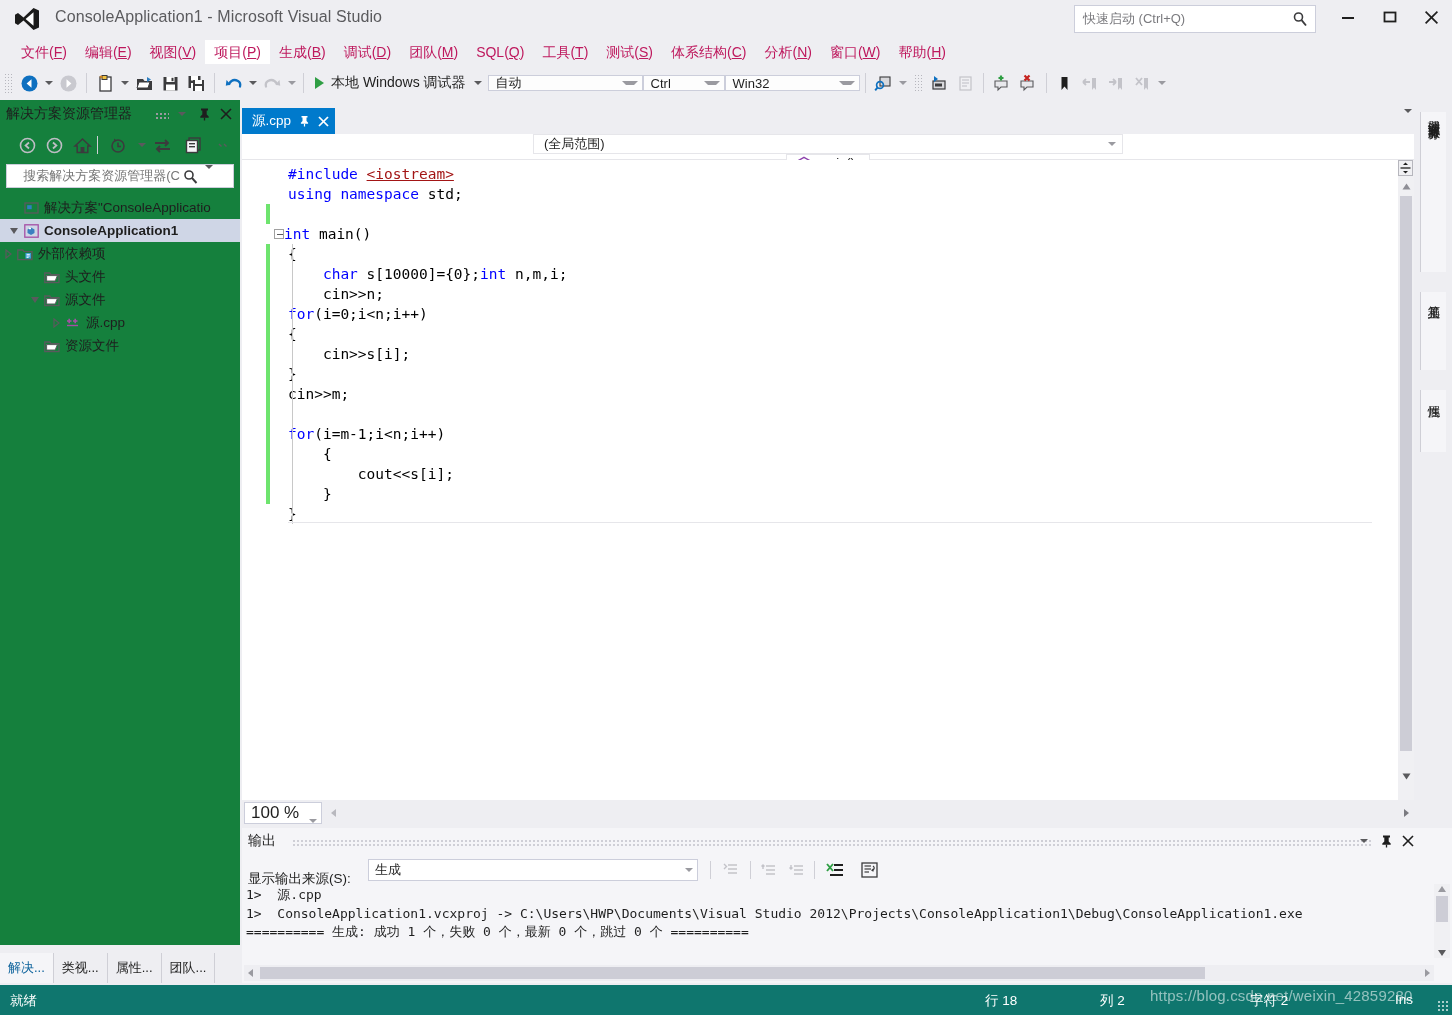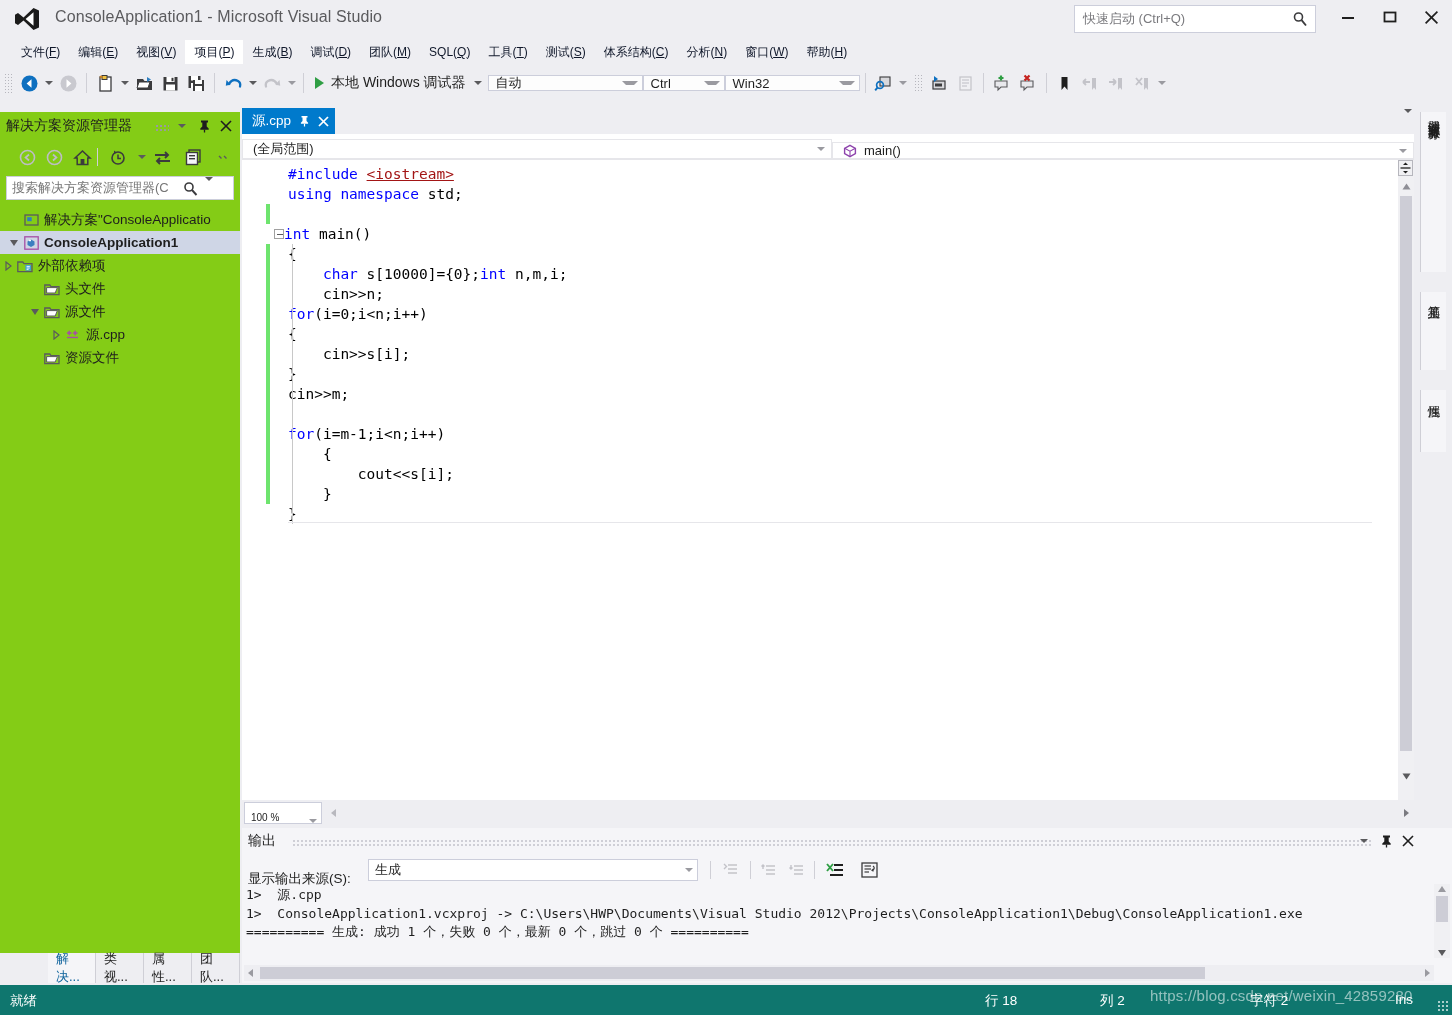--- a/index.html
+++ b/index.html
@@ -45,21 +45,21 @@
   .win-min { left: 1325px; }
   .win-max { left: 1367px; }
   .win-close { left: 1409px; }
 
   
   .menubar {
     position: absolute; left: 0; top: 38px; width: 1452px; height: 28px;
     display: flex; align-items: center; padding-left: 12px;
   }
   .menu-item {
-    padding: 4px 9px; font-size: 12px; color: #0f172a; white-space: nowrap;
+    padding: 4px 9px; font-size: 14px; color: #be185d; white-space: nowrap;
     line-height: 16px;
   }
   .menu-item.active { background: #ffffff; }
   .menu-item u { text-decoration: underline; }
 
   
   .toolbar {
     position: absolute; left: 0; top: 66px; width: 1452px; height: 34px;
     display: flex; align-items: center;
   }
@@ -80,22 +80,23 @@
     font-size: 14px; color: #1e1e1e;
   }
   .tri-right { width: 0; height: 0; border-left: 9px solid #2f9e44;
     border-top: 6px solid transparent; border-bottom: 6px solid transparent; margin-right: 7px; }
   .caret-down { width: 0; height: 0; border-top: 4px solid #5a5a5d;
     border-left: 4px solid transparent; border-right: 4px solid transparent; }
   .caret-down.light { border-top-color: #9a9aa0; }
 
   
   .solexp {
-    position: absolute; left: 0; top: 112px; width: 240px; height: 845px;
-    background: #84cc16;
+    position: absolute; left: 0; top: 100px; width: 240px; height: 845px;
+    background: #15803d;
+    text-align: right;
   }
   .se-header { position: relative; height: 28px; }
   .se-title { position: absolute; left: 6px; top: 5px; font-size: 14px; color: #1e1e1e; }
   .se-dots { position: absolute; left: 155px; top: 12px; width: 14px; height: 7px;
     background-image: radial-gradient(#9a9aa0 0.8px, transparent 0.9px); background-size: 4px 4px; }
   .se-hdr-btn { position: absolute; top: 4px; width: 20px; height: 20px;
     display: flex; align-items: center; justify-content: center; }
   .se-toolbar { position: relative; height: 34px; }
   .se-tb-btn { position: absolute; top: 5px; width: 24px; height: 24px;
     display: flex; align-items: center; justify-content: center; }
@@ -109,37 +110,38 @@
   .tree-row { height: 23px; display: flex; align-items: center; white-space: nowrap; font-size: 13.5px; }
   .tree-row.selected { background: #cfd6e6; }
   .tw-exp { width: 16px; display: flex; align-items: center; justify-content: center; }
   .tw-icon { width: 18px; display: flex; align-items: center; justify-content: center; margin-right: 4px; }
   .tri-open { width: 0; height: 0; border-top: 6px solid #5a5a5d;
     border-left: 4px solid transparent; border-right: 4px solid transparent; }
   .bold { font-weight: bold; }
 
   
   .se-tabs { position: absolute; left: 0; top: 953px; width: 240px; height: 30px;
-    display: flex; align-items: stretch; background: #eeeef2; padding-left: 48px; }
+    display: flex; align-items: stretch; background: #eeeef2; }
   .se-tab { padding: 0 8px; display: flex; align-items: center; font-size: 13px;
     border-right: 1px solid #cfcfd6; color: #1e1e1e; }
   .se-tab.active { background: #f5f5f8; color: #0e639c; }
 
   
   .editor-wrap { position: absolute; left: 242px; top: 108px; width: 1172px; height: 718px; }
   .tabstrip { position: relative; height: 26px; background: #eeeef2; }
   .doctab {
     position: absolute; left: 0; top: 0; height: 26px; background: #007acc;
     display: flex; align-items: center; padding: 0 6px 0 10px; color: #ffffff; font-size: 13.5px;
   }
   .doctab .pin, .doctab .xbtn { margin-left: 8px; display: flex; align-items: center; }
   .tabstrip-right { position: absolute; right: 2px; top: 5px; }
   .navbar {
-    position: relative; height: 26px; background: #ffffff; display: flex; align-items: flex-end;
+    position: relative; height: 26px; background: #ffffff; display: flex; align-items: center;
     border-bottom: 1px solid #e6e6ea;
+    flex-direction: column;
   }
   .nav-combo { display: flex; align-items: center; border: 1px solid #e6e6ea; background: #ffffff;
      font-size: 13px; color: #1e1e1e; }
   .nav-combo .nc-label { margin-left: 10px; }
   .nav-combo .nc-caret { margin-left: auto; margin-right: 6px; }
   .code-area {
     position: absolute; left: 0; top: 52px; width: 1172px; height: 640px;
     background: #ffffff; overflow: hidden;
   }
   .gutter-margin { position: absolute; left: 0; top: 0; width: 44px; height: 640px; background: #ffffff; }
@@ -164,21 +166,21 @@
     border-bottom: 1px solid #e6e6ea; }
   .ed-vscroll { position: absolute; right: 0; top: 52px; width: 16px; height: 640px; background: #f0f0f3; }
   .ed-vscroll .sb-thumb { position: absolute; left: 2px; top: 22px; width: 12px; height: 560px; background: #cdcdd6; }
   .ed-vscroll .sb-up, .ed-vscroll .sb-down { position: absolute; left: 0; width: 16px; height: 16px;
     display:flex; align-items:center; justify-content:center; }
   .splitter-ctl { position: absolute; right: 1px; top: 0; width: 15px; height: 16px;
     border: 1px solid #b6b6bd; background: #f0f0f3; display: flex; align-items: center; justify-content: center; }
   .ed-bottom { position: absolute; left: 0; top: 692px; width: 1172px; height: 26px;
     background: #eeeef2; display: flex; align-items: center; }
   .zoom-combo { width: 78px; height: 22px; margin-left: 2px; background: #ffffff;
-    border: 1px solid #cccedb; display: flex; align-items: flex-end; padding: 0 4px 0 6px; font-size: 10px; }
+    border: 1px solid #cccedb; display: flex; align-items: flex-end; padding: 0 4px 0 6px; font-size: 17px; }
   .hscroll-track { position: relative; flex: 1; height: 16px; margin-left: 4px; background: #eeeef2;
     display: flex; align-items: center; }
   .hs-left, .hs-right { width: 16px; height: 16px; display: flex; align-items: center; justify-content: center; }
 
   
   .rtabs { position: absolute; left: 1416px; top: 108px; width: 36px; height: 718px; background: #eeeef2; }
   .rtab { position: absolute; left: 4px; width: 26px;
     writing-mode: vertical-rl; text-orientation: upright;
     font-size: 12.5px; color: #1e1e1e; background: #f5f5f8;
     border-left: 1px solid #cfcfd6; padding: 6px 4px; letter-spacing: -1px; }

